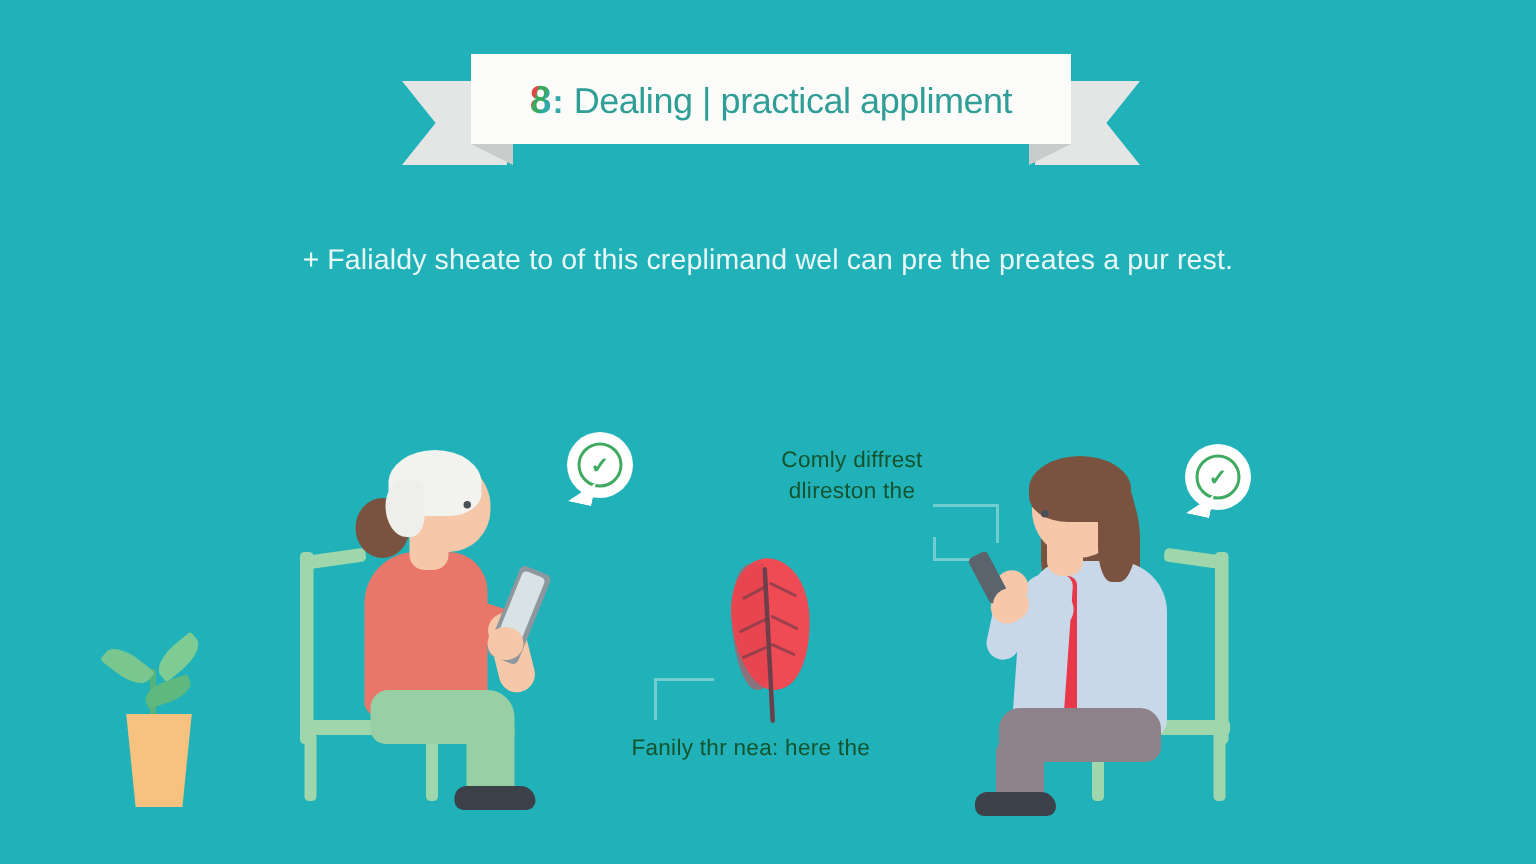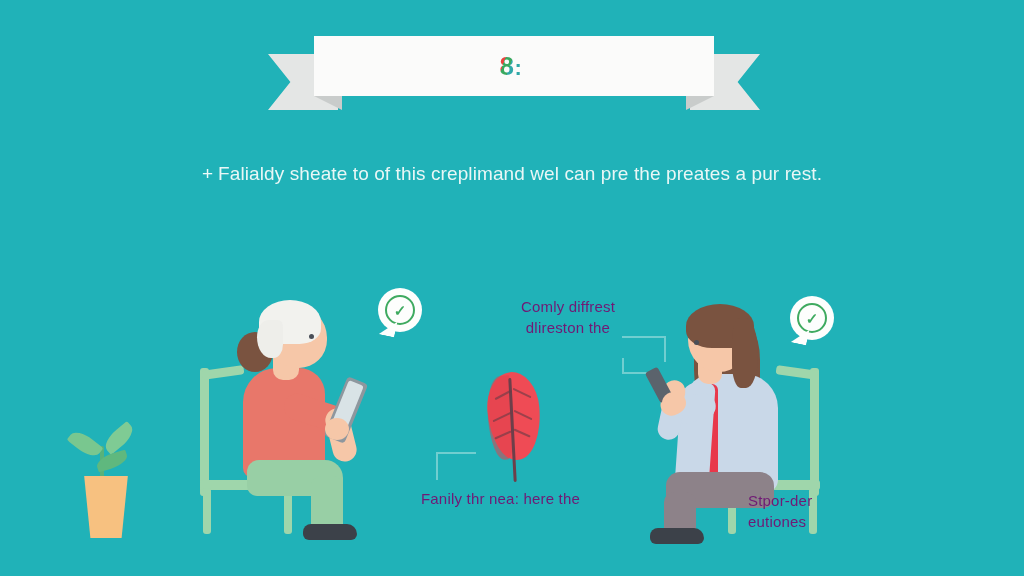--- a/index.html
+++ b/index.html
@@ -115,21 +115,21 @@
     color: #eefbfa;
     margin-right: 5px;
   }
   .cont-line {
     padding: 0 160px;
   }
 
   
   .annotation {
     position: absolute;
-    color: #701a75;
+    color: #14532d;
     font-size: 15px;
     line-height: 21px;
     text-align: center;
     letter-spacing: 0.2px;
   }
   #annotation-center {
     left: 488px;
     top: 296px;
     width: 160px;
   }
@@ -337,20 +337,21 @@
 
   <div id="ribbon">
     <div class="ribbon-tail left"></div>
     <div class="ribbon-tail right"></div>
     <div class="ribbon-fold left"></div>
     <div class="ribbon-fold right"></div>
     <div id="ribbon-body">
       <div id="ribbon-title">
         <span class="num-8">8</span>
         <span class="num-colon">:</span>
+        <span class="title-text">Dealing | practical appliment</span>
       </div>
     </div>
   </div>
 
   <div id="bullets">
     <div class="bullet-line">
       <span class="bullet-mark">+</span><span>Falialdy sheate to of this creplimand wel can pre the preates a pur rest.</span>
     </div>
   </div>
 
@@ -466,18 +467,14 @@
 
   <div class="annotation" id="annotation-center">
     <div>Comly diffrest</div>
     <div>dlireston the</div>
   </div>
 
   <div class="annotation" id="annotation-bottom-left">
     <div>Fanily thr nea: here the</div>
   </div>
 
-  <div class="annotation" id="annotation-bottom-right">
-    <div>Stpor-der</div>
-    <div>eutiones</div>
-  </div>
 
 </div>
 
 </body></html>

